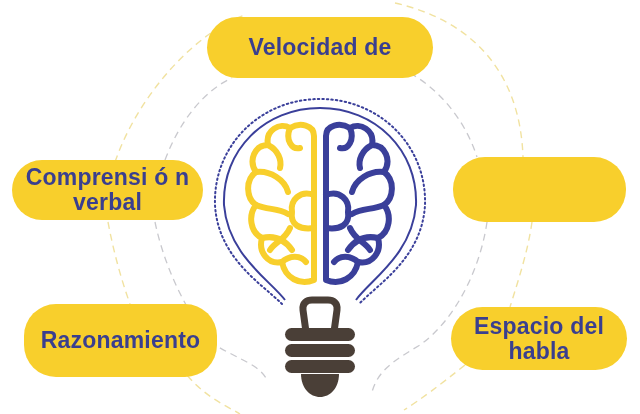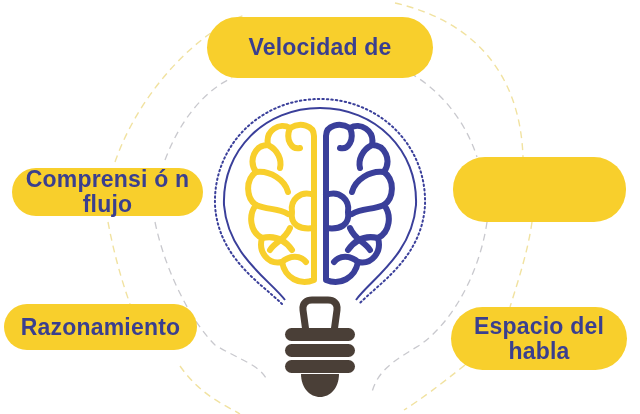--- a/index.html
+++ b/index.html
@@ -13,23 +13,23 @@
       font-family: Liberation Sans, sans-serif;
       font-weight: bold;
       font-size: 23px;
       line-height: 25px;
       text-align: center;
       display: flex; flex-direction: column; justify-content: center; align-items: center;
       letter-spacing: 0.2px;
     }
     .pill span { display: block; white-space: nowrap; }
     #p-top   { left: 207px; top: 17px;  width: 226px; height: 61px; }
-    #p-lmid  { left: 12px;  top: 168px; width: 191px; height: 48px; }
+    #p-lmid  { left: 12px;  top: 160px; width: 191px; height: 60px; }
     #p-rmid  { left: 453px; top: 157px; width: 173px; height: 65px; }
-    #p-lbot  { left: 4px;  top: 304px; width: 193px; height: 46px; }
+    #p-lbot  { left: 24px;  top: 304px; width: 193px; height: 73px; }
     #p-rbot  { left: 451px; top: 307px; width: 176px; height: 63px; }
     svg { position: absolute; left: 0; top: 0; }
   </style>
 </head>
 <body>
 
 <div id="stage">
 
   <svg width="640" height="414" viewBox="0 0 640 414">
 
@@ -85,21 +85,21 @@
       <path d="M 301 374 L 339 374 C 339 388, 330 397, 320 397 C 310 397, 301 388, 301 374 Z" fill="#4a3f37"></path>
     </g>
   </svg>
 
   <div class="pill" id="p-top">
     <span>Velocidad de</span>
   </div>
 
   <div class="pill" id="p-lmid">
     <span>Comprensi ó n</span>
-    <span>flujo</span>
+    <span>verbal</span>
   </div>
 
   <div class="pill" id="p-rmid">
   </div>
 
   <div class="pill" id="p-lbot">
     <span>Razonamiento</span>
   </div>
 
   <div class="pill" id="p-rbot">

